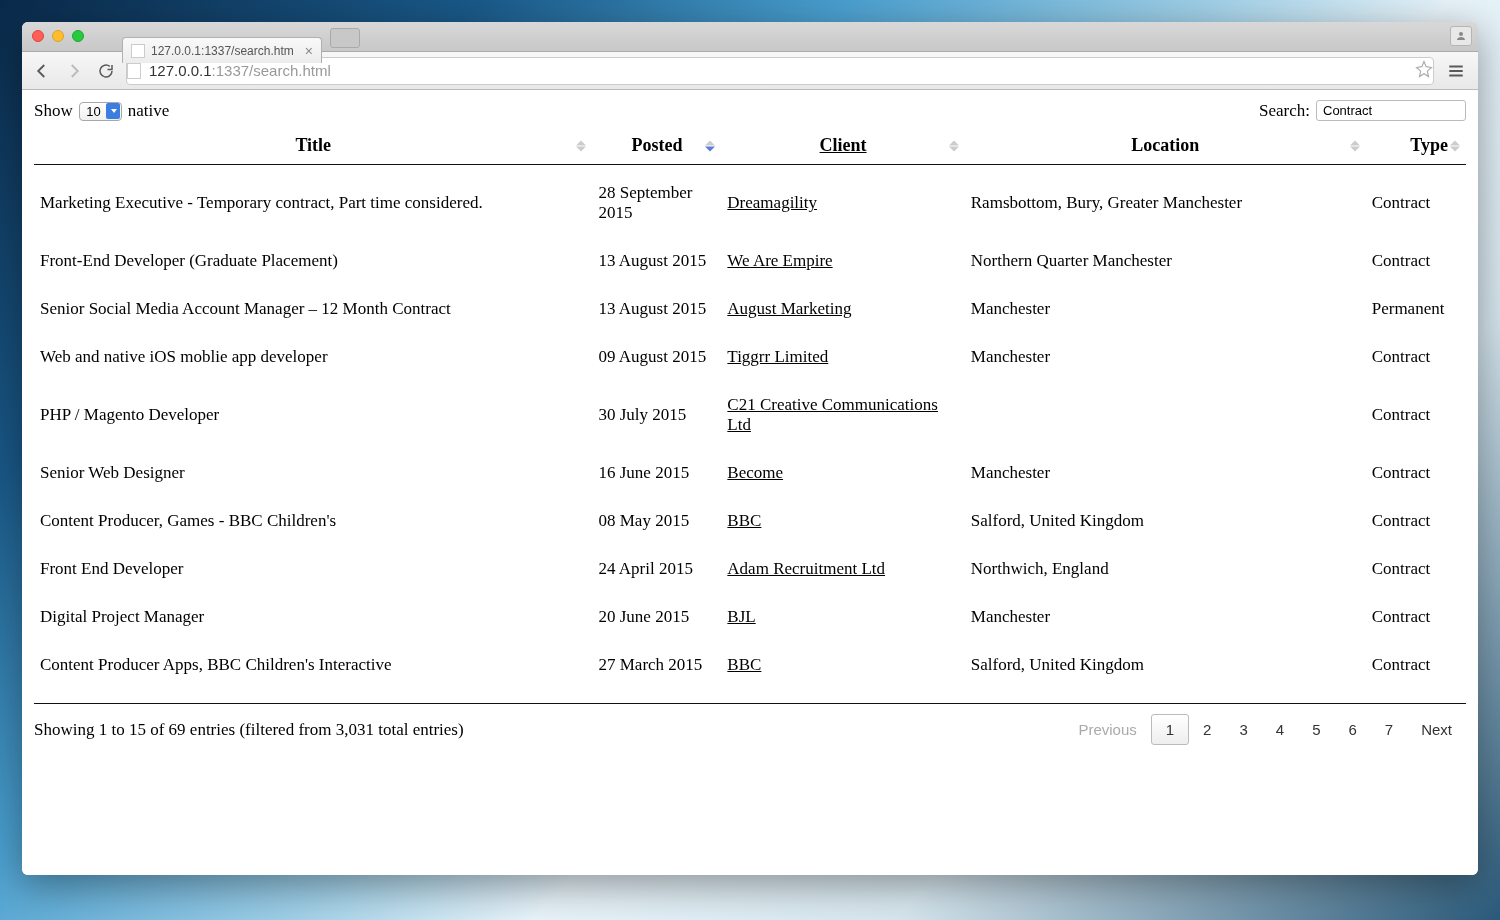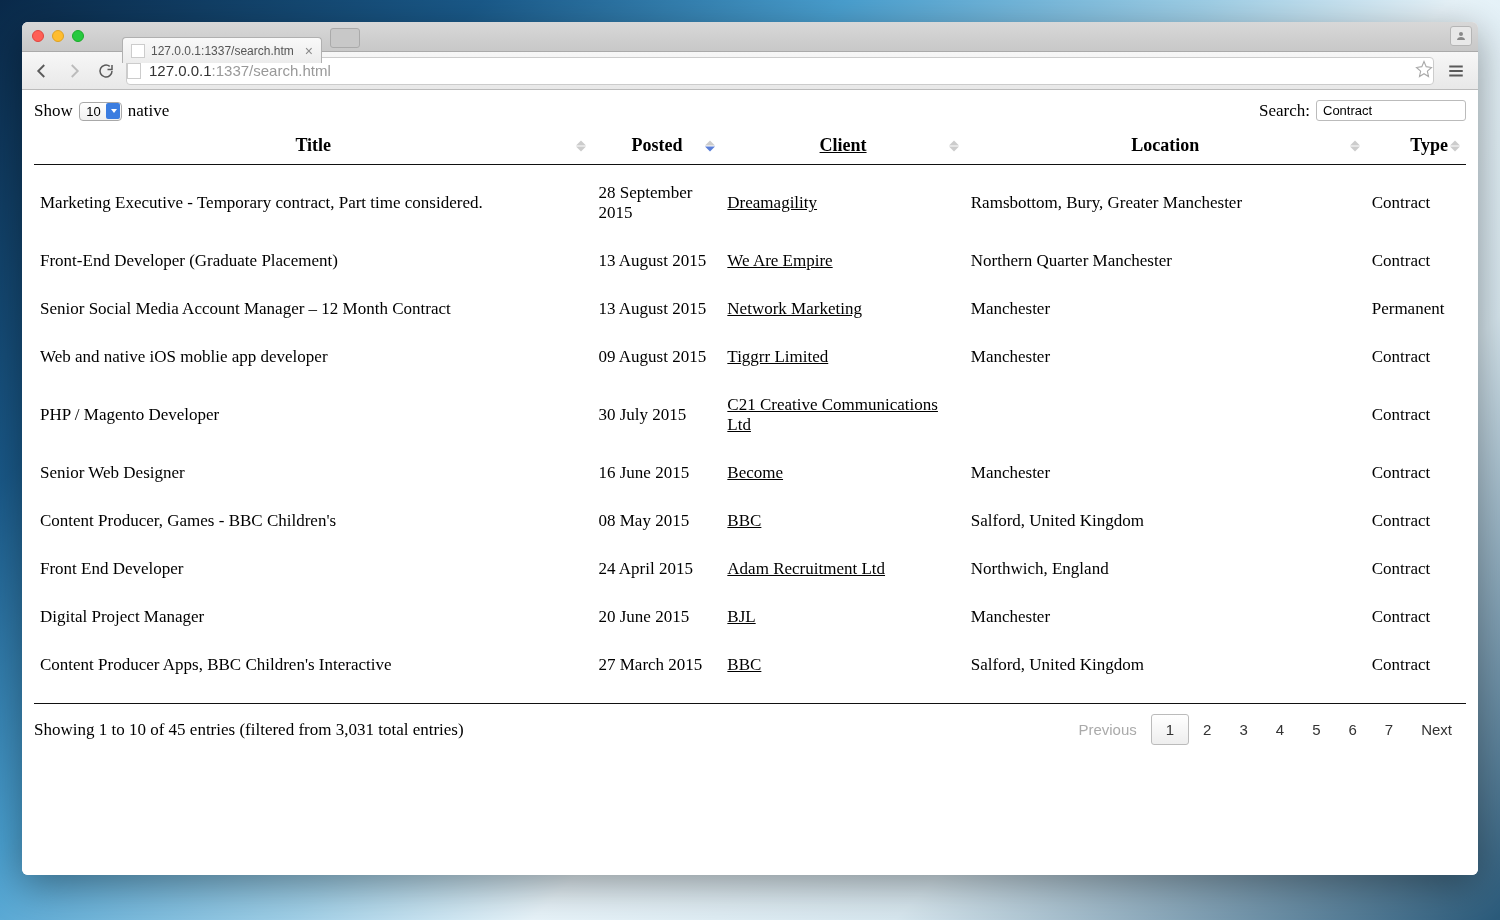--- a/index.html
+++ b/index.html
@@ -269,21 +269,21 @@
           <tr>
             <td class="col-title">Front-End Developer (Graduate Placement)</td>
             <td class="col-posted">13 August 2015</td>
             <td class="col-client">We Are Empire</td>
             <td class="col-location">Northern Quarter Manchester</td>
             <td class="col-type">Contract</td>
           </tr>
           <tr>
             <td class="col-title">Senior Social Media Account Manager – 12 Month Contract</td>
             <td class="col-posted">13 August 2015</td>
-            <td class="col-client">Network Marketing</td>
+            <td class="col-client">August Marketing</td>
             <td class="col-location">Manchester</td>
             <td class="col-type">Permanent</td>
           </tr>
           <tr>
             <td class="col-title">Web and native iOS moblie app developer</td>
             <td class="col-posted">09 August 2015</td>
             <td class="col-client">Tiggrr Limited</td>
             <td class="col-location">Manchester</td>
             <td class="col-type">Contract</td>
           </tr>
@@ -326,21 +326,21 @@
             <td class="col-title">Content Producer Apps, BBC Children's Interactive</td>
             <td class="col-posted">27 March 2015</td>
             <td class="col-client">BBC</td>
             <td class="col-location">Salford, United Kingdom</td>
             <td class="col-type">Contract</td>
           </tr>
         </tbody>
     </table>
 
     <div class="bottom-row">
-      <div>Showing 1 to 10 of 45 entries (filtered from 3,031 total entries)</div>
+      <div>Showing 1 to 15 of 69 entries (filtered from 3,031 total entries)</div>
       <div class="pagination">
           <span class="pg disabled">Previous</span>
           <span class="pg num current">1</span>
           <span class="pg num">2</span>
           <span class="pg num">3</span>
           <span class="pg num">4</span>
           <span class="pg num">5</span>
           <span class="pg num">6</span>
           <span class="pg num">7</span>
           <span class="pg">Next</span>

